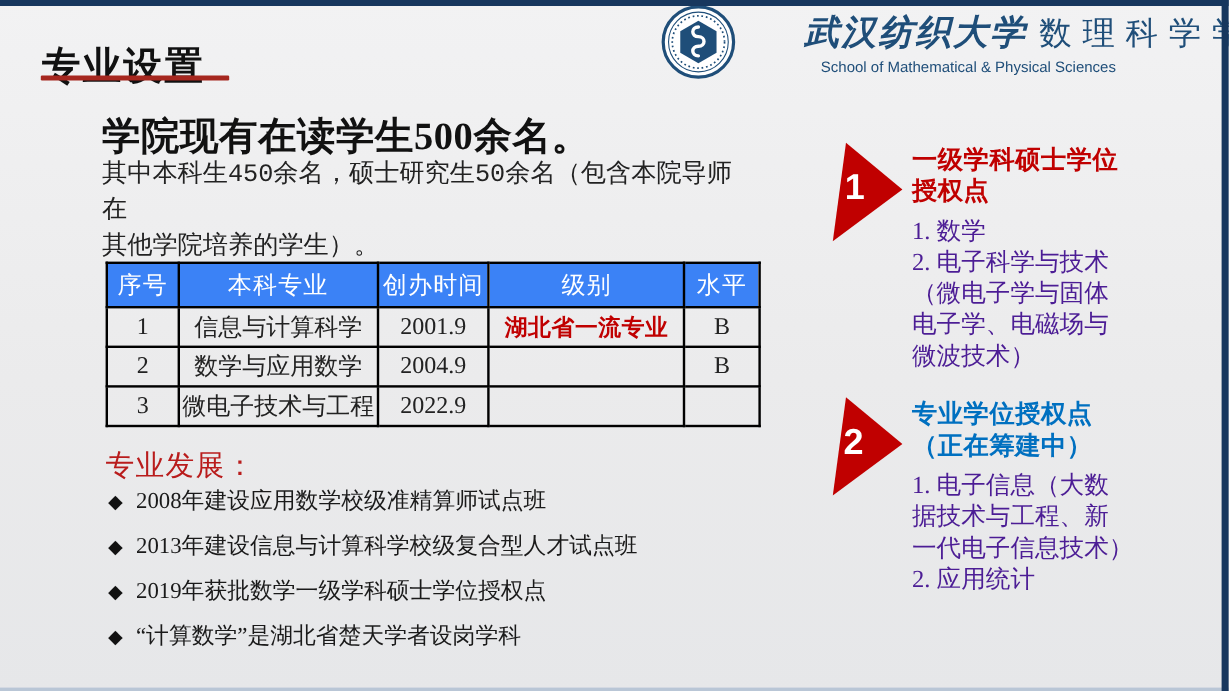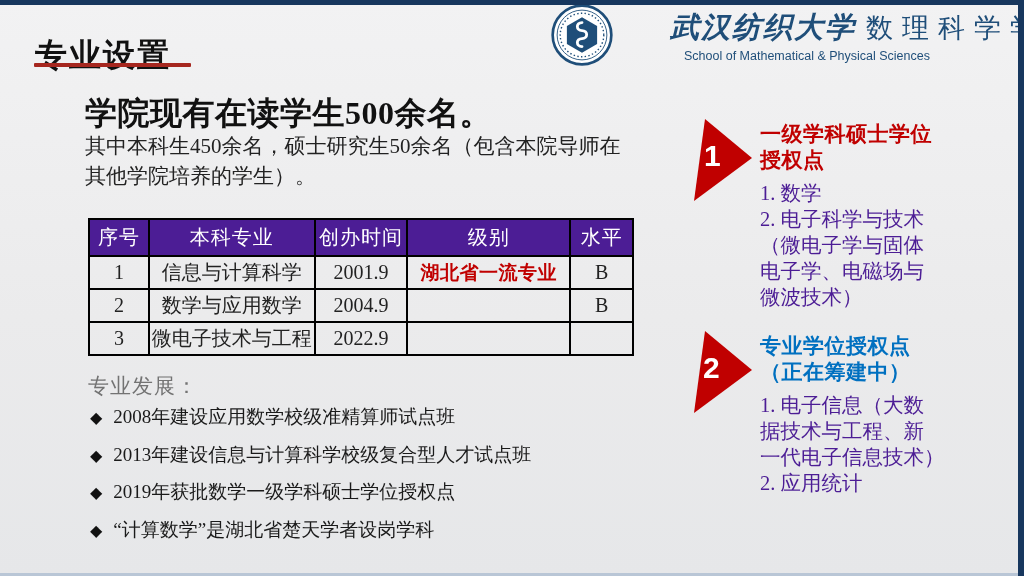--- a/index.html
+++ b/index.html
@@ -50,50 +50,50 @@
     font-size: 12.5px; color: #1f4e79; margin-left: 14px;
   }
 
   
   .intro-heading {
     position: absolute; left: 85px; top: 92px;
     font-size: 32px; font-weight: 700; color: #111; letter-spacing: 0.5px;
   }
   .intro-body {
     position: absolute; left: 85px; top: 132px; width: 540px;
-    font-size: 21px; line-height: 1.42; color: #222; white-space: pre-line;
+    font-size: 21px; line-height: 1.42; color: #222; white-space: pre-line; font-family: Liberation Mono, monospace;
   }
 
   
   .majors-table {
     position: absolute; left: 88px; top: 218px; width: 546px;
     border-collapse: collapse; table-layout: fixed;
     font-size: 20px; color: #222; background: transparent;
   }
   .majors-table th, .majors-table td {
     border: 2.5px solid #000; text-align: center; vertical-align: middle;
     overflow: hidden; white-space: nowrap;
   }
   .majors-table th {
-    background: #4c1d95; color: #ffffff; font-weight: 400;
+    background: #3b82f6; color: #ffffff; font-weight: 400;
     height: 37px; font-size: 20px; letter-spacing: 1px;
   }
   .majors-table td { height: 33px; }
   .col-no { width: 11%; }
   .col-major { width: 30.5%; }
   .col-founded { width: 17%; }
   .col-level { width: 30%; }
   .col-rating { width: 11.5%; }
   .cell-level-highlight {
     font-family: "Liberation Sans", "DejaVu Sans", sans-serif;
     font-weight: 800; color: #c00000; font-size: 19px; letter-spacing: 0.5px;
   }
 
   
-  .dev-heading { position: absolute; left: 88px; top: 372px; font-size: 21px; color: #737373; letter-spacing: 1px; }
+  .dev-heading { position: absolute; left: 88px; top: 372px; font-size: 24px; color: #b91c1c; letter-spacing: 1px; }
   .dev-list { position: absolute; left: 90px; top: 404px; list-style: none; }
   .dev-list li { display: flex; align-items: baseline; margin-bottom: 11.5px; font-size: 19px; color: #1a1a1a; }
   .dev-bullet { color: #111; font-size: 16px; margin-right: 11px; font-family: "DejaVu Sans", sans-serif; }
 
   
   .side-section { position: absolute; left: 692px; width: 322px; }
   .side-section-1 { top: 115px; }
   .side-section-2 { top: 327px; }
   .badge { position: absolute; left: 0; top: 2px; width: 62px; height: 86px; }
   .side-body-block { margin-left: 68px; padding-top: 6px; width: 250px; }

